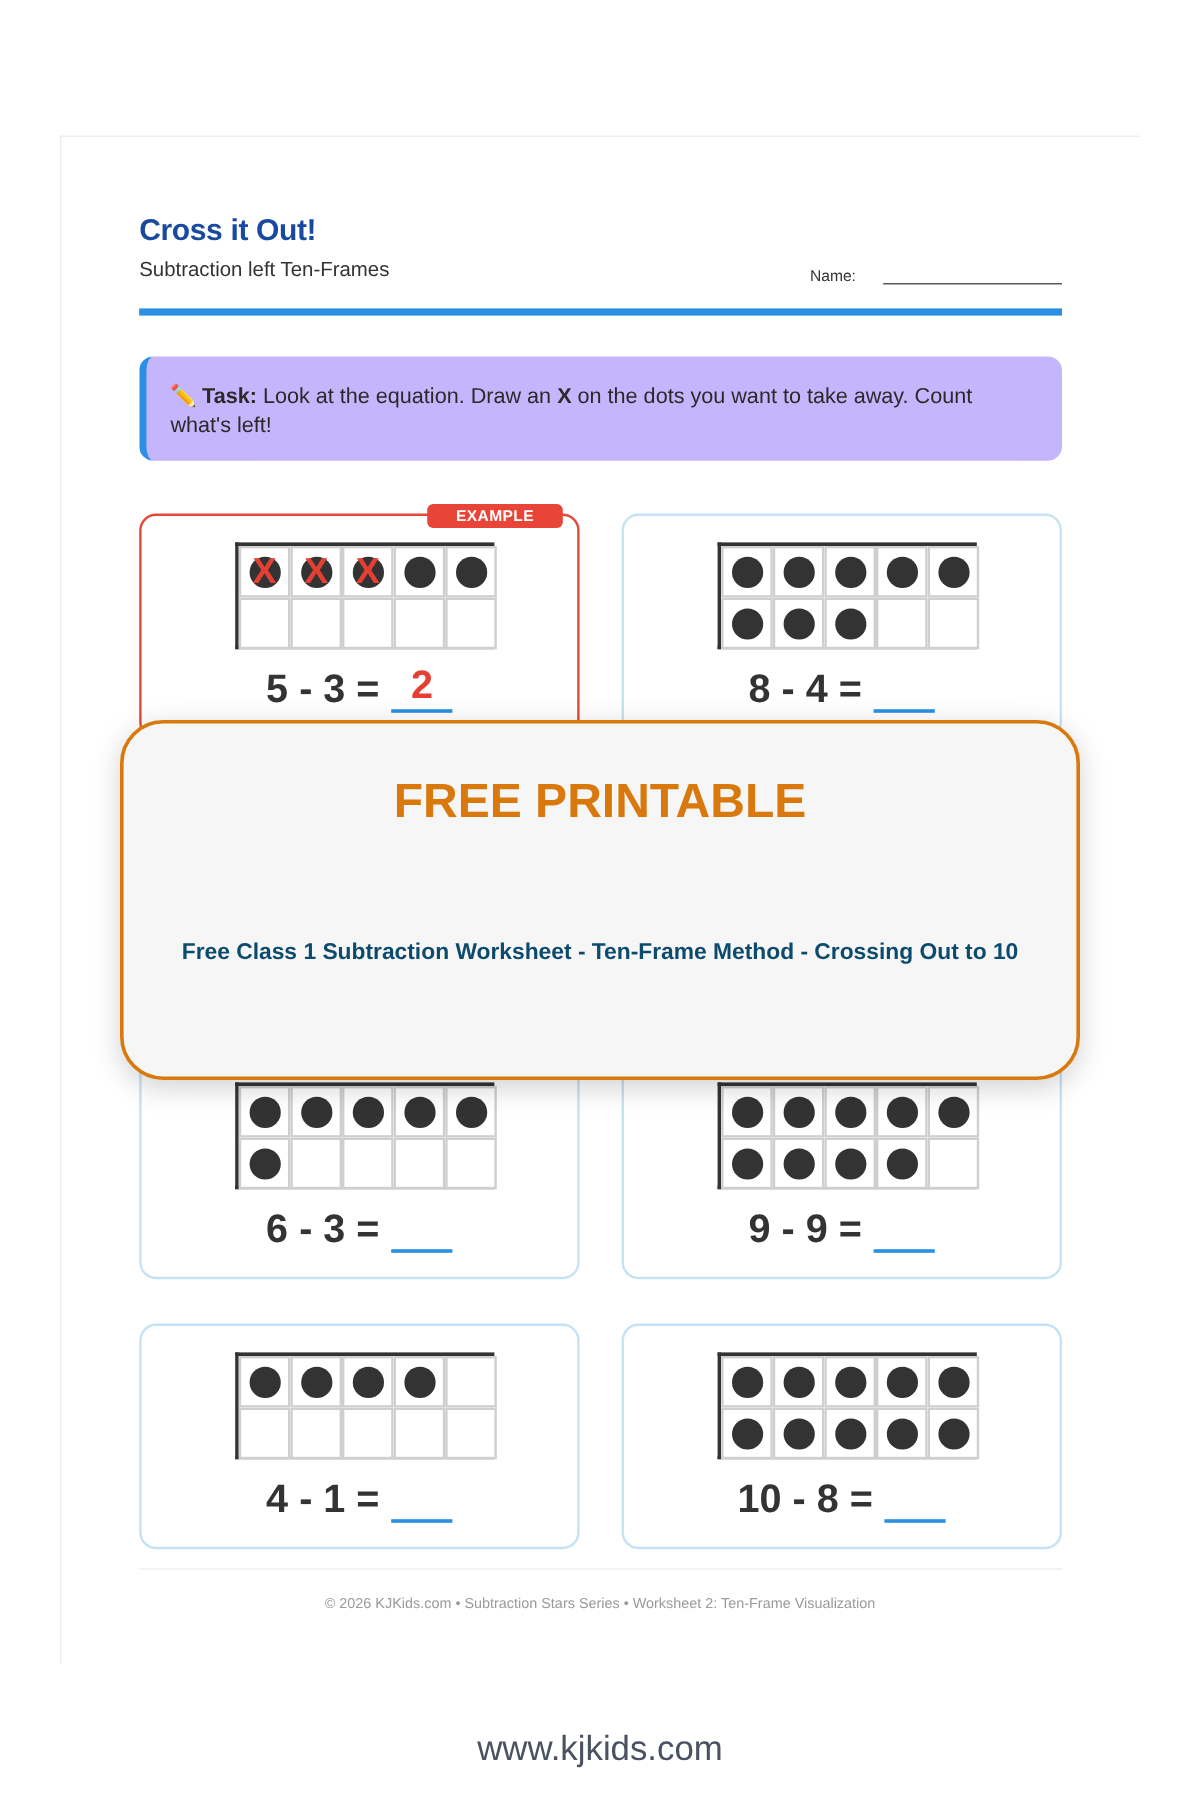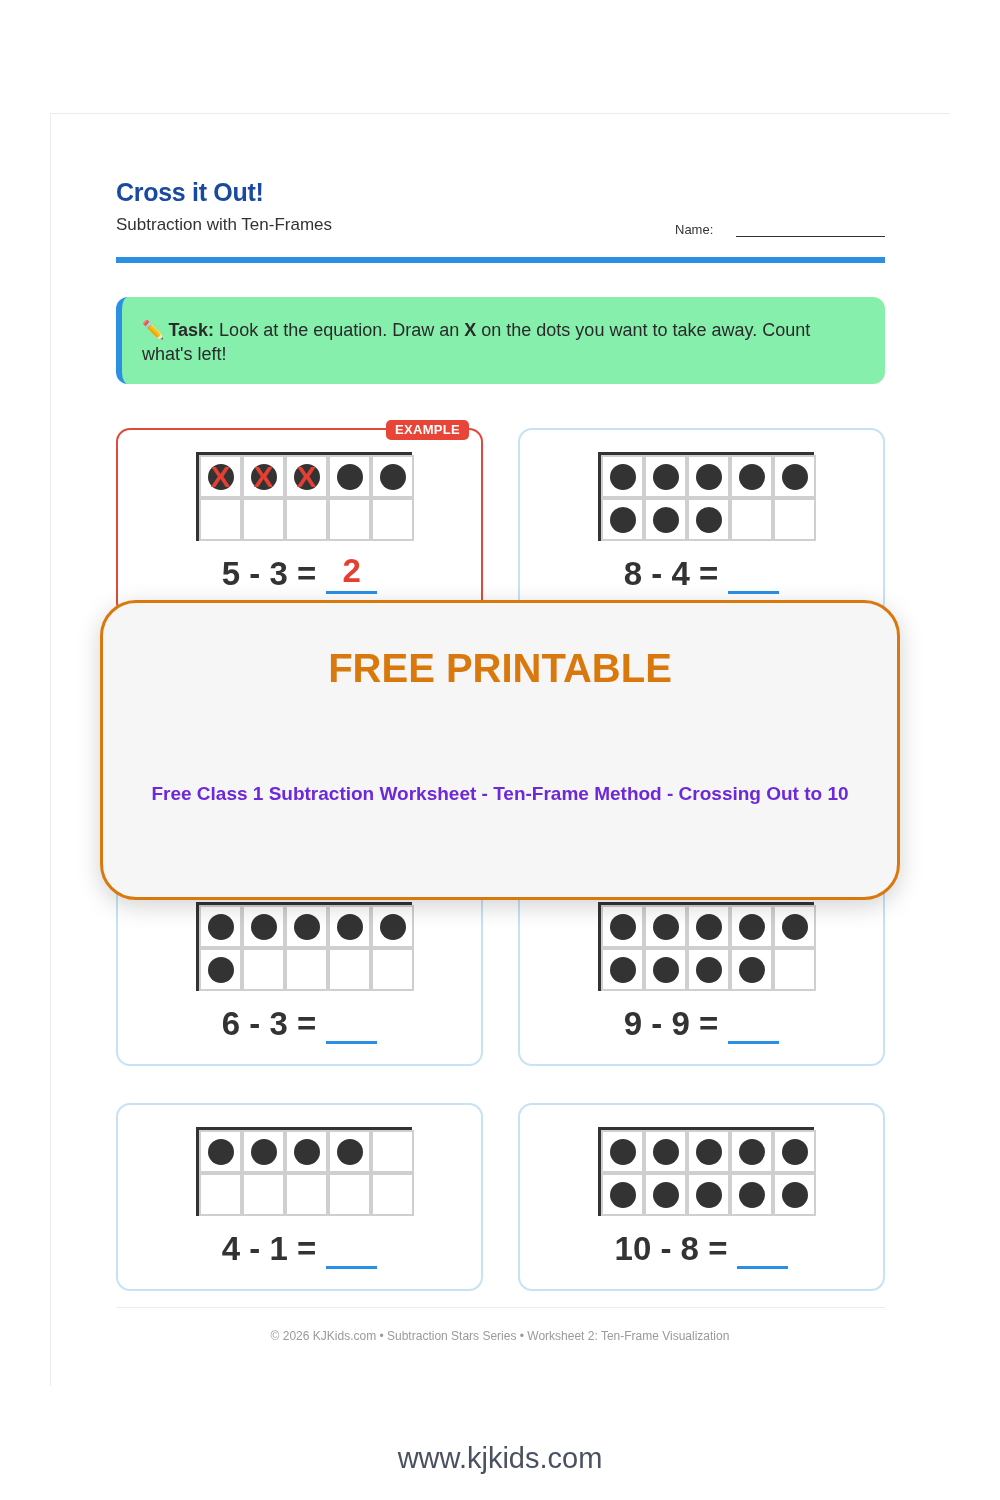--- a/index.html
+++ b/index.html
@@ -27,33 +27,33 @@
   .name-label { font-size: 13px; color: #333; margin-right: 23px; }
   .name-line { flex: 1; border-bottom: 1px solid #333; height: 14px; }
 
   .rule {
     position: absolute; left: 116px; top: 257px; width: 769px; height: 6px;
     background: #2b8fe3;
   }
 
   .task {
     position: absolute; left: 116px; top: 297px; width: 769px; height: 87px;
-    background: #86efac; border-radius: 12px; border-left: 6px solid #2b8fe3;
+    background: #c4b5fd; border-radius: 12px; border-left: 6px solid #2b8fe3;
     padding: 21px 20px 0 20px; font-size: 18px; line-height: 24px; color: #2a2a2a;
   }
   .task .pencil { display: inline-block; margin-right: 4px; }
   .task b { font-weight: bold; }
 
   .card {
     position: absolute; width: 367px; height: 188px;
     border: 2px solid #c6e2f5; border-radius: 14px; background: #fff;
   }
   .card.example { border-color: #e04a3a; }
   .badge {
-    position: absolute; right: 12px; top: -10px; height: 20px; padding: 0 9px;
+    position: absolute; right: 12px; top: -10px; height: 20px; padding: 0 24px;
     background: #e84437; color: #fff; font-size: 13px; font-weight: bold;
     border-radius: 5px; line-height: 20px; letter-spacing: 0.3px;
   }
 
   .frame {
     position: absolute; left: 78px; top: 22px; width: 216px; height: 89px;
     border-left: 3px solid #333; border-top: 3px solid #333; border-bottom: 3px solid #333;
     display: grid; grid-template-columns: repeat(5, 43px); grid-template-rows: repeat(2, 43px);
     gap: 0; background: #fff;
   }
@@ -95,30 +95,30 @@
     position: absolute; left: 100px; top: 600px; width: 800px; height: 300px;
     background: #f6f6f6; border: 3px solid #d9780c; border-radius: 36px;
     box-shadow: 0 6px 24px rgba(0,0,0,0.18);
   }
   .overlay-title {
     position: absolute; left: 0; top: 43px; width: 100%; text-align: center;
     font-size: 40px; font-weight: bold; color: #d9780c;
   }
   .overlay-sub {
     position: absolute; left: 0; top: 180px; width: 100%; text-align: center;
-    font-size: 19px; font-weight: bold; color: #6d28d9;
+    font-size: 19px; font-weight: bold; color: #0c4a6e;
   }
 </style>
 </head>
 <body>
 
 <div class="sheet"></div>
 
 <div class="title">Cross it Out!</div>
-<div class="subtitle">Subtraction with Ten-Frames</div>
+<div class="subtitle">Subtraction left Ten-Frames</div>
 <div class="name-wrap">
   <span class="name-label">Name:</span>
   <span class="name-line"></span>
 </div>
 <div class="rule"></div>
 
 <div class="task">
   <span class="pencil">✏️</span><b>Task:</b><span> Look at the equation. Draw an </span><b>X</b><span> on the dots you want to take away. Count what's left!</span>
 </div>
 

